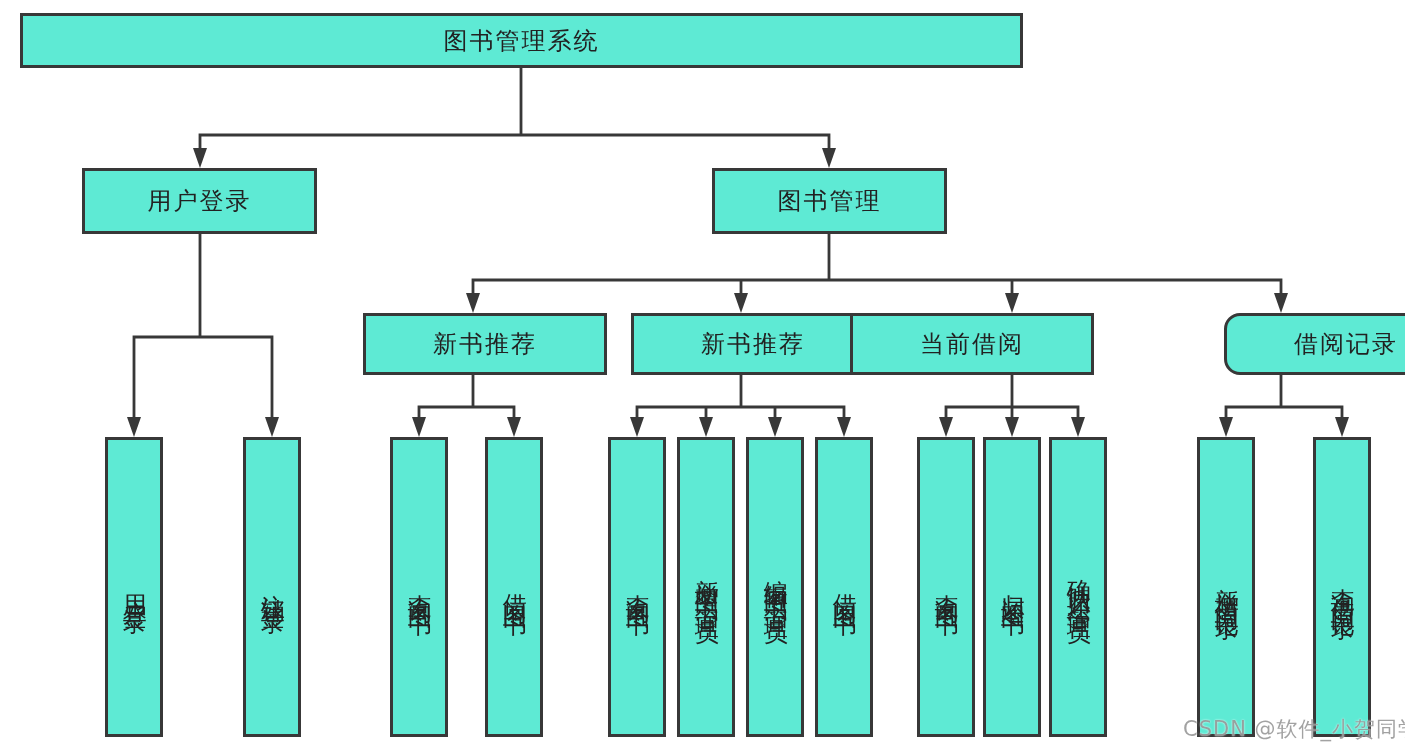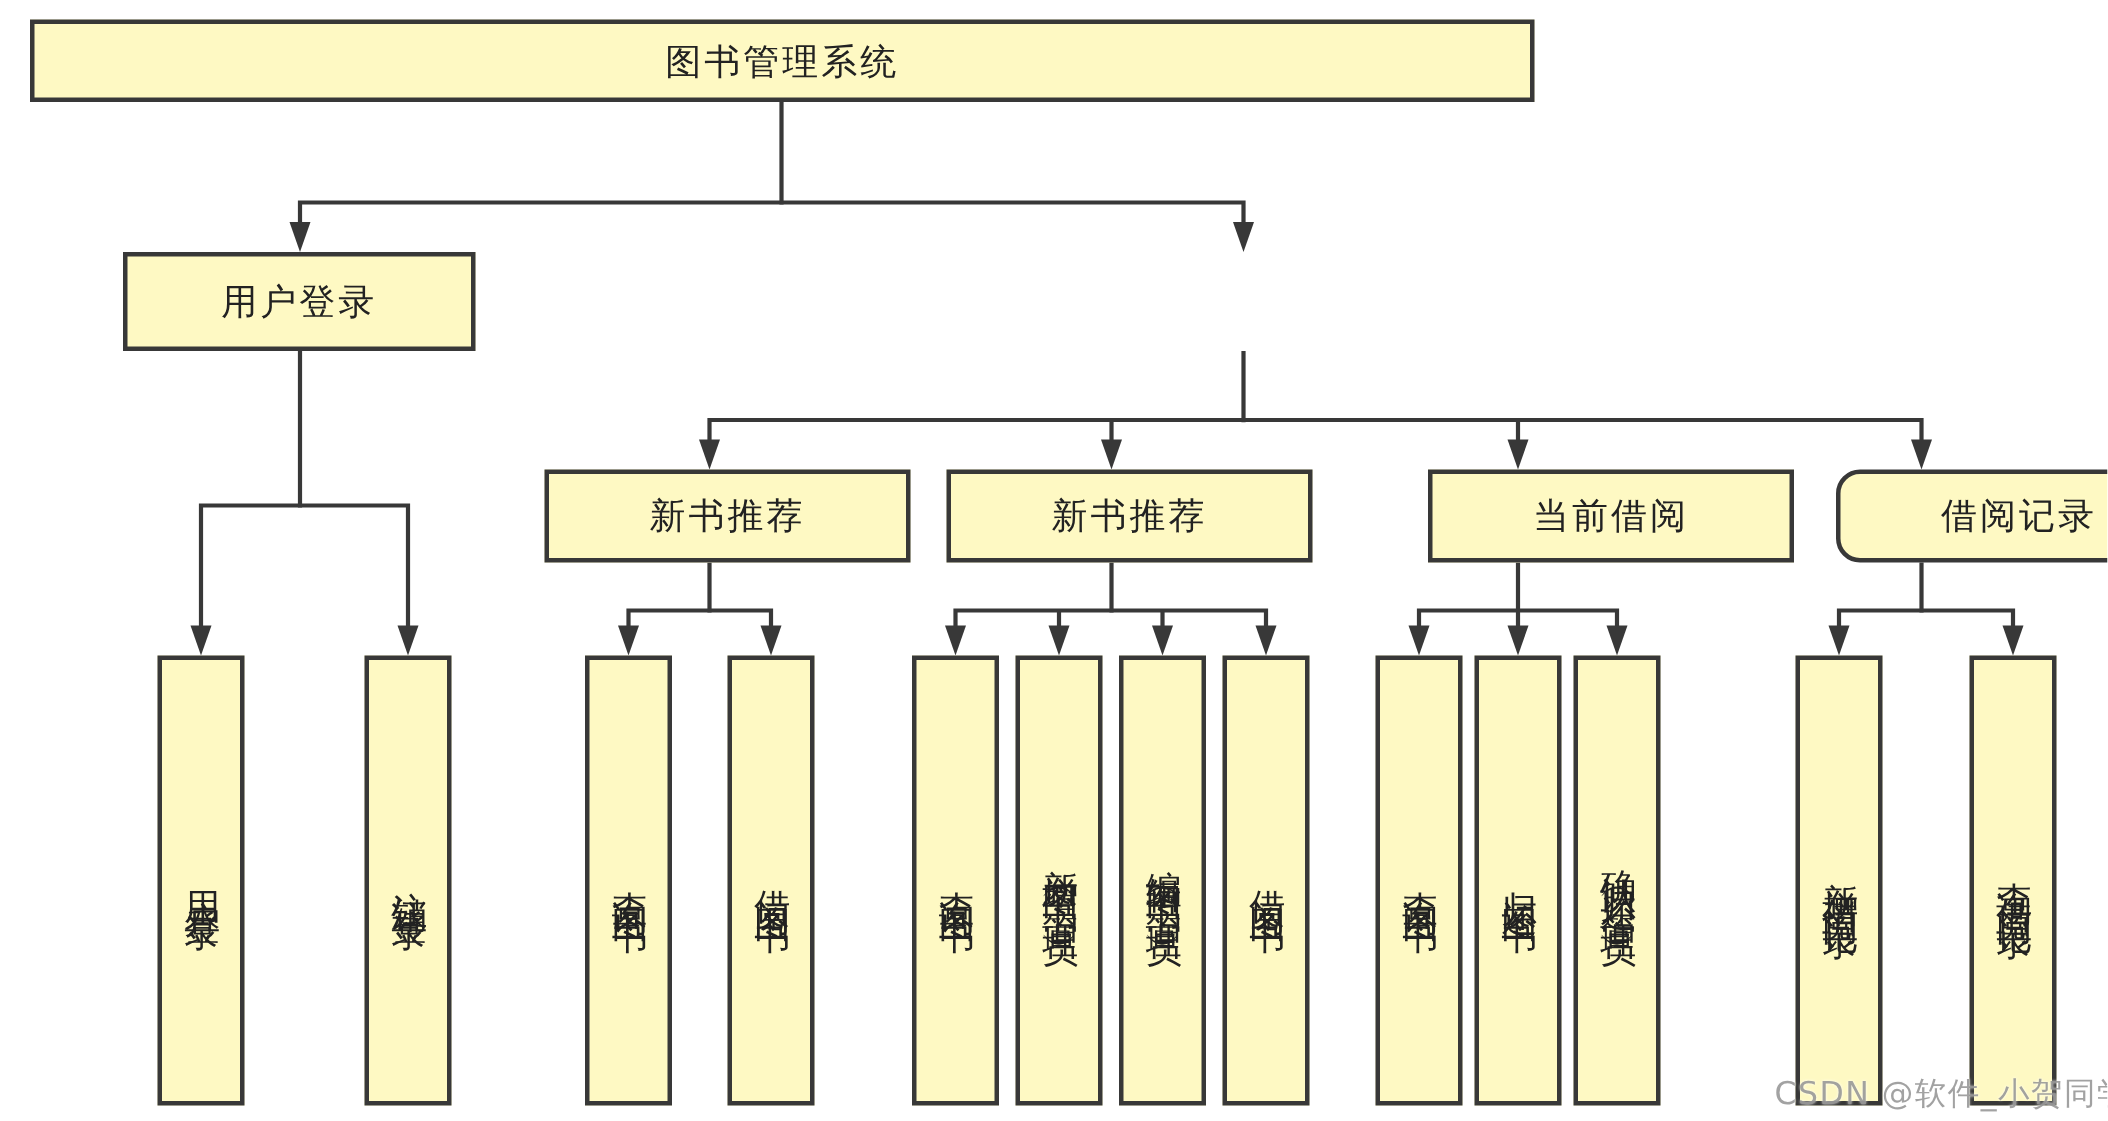--- a/index.html
+++ b/index.html
@@ -7,21 +7,21 @@
     position:relative;
     width:1405px;height:747px;
     background:#ffffff;
     font-family:"DejaVu Sans",sans-serif;
     overflow:hidden;
   }
   #wires{position:absolute;left:0;top:0;z-index:1;}
   .box{
     position:absolute;
     box-sizing:border-box;
-    background:#fef9c3;
+    background:#5eead4;
     border:3px solid #383838;
     display:flex;align-items:center;justify-content:center;
     color:#222222;
     z-index:2;
   }
   .box-h{
     font-size:24px;
     letter-spacing:2px;
     white-space:nowrap;
   }
@@ -34,21 +34,21 @@
     color:#222222;
     line-height:1.15;
   }
   
   #node-root{left:20px;top:13px;width:1003px;height:55px;}
   #node-user-login{left:82px;top:168px;width:235px;height:66px;}
   #node-book-management{left:712px;top:168px;width:235px;height:66px;}
   .lvl2{top:313px;width:244px;height:62px;}
   #node-new-book-recommend{left:363px;}
   #node-book-borrowing{left:631px;}
-  #node-current-borrowing{left:952px;}
+  #node-current-borrowing{left:850px;}
   #node-borrowing-records{left:1224px;border-radius:16px;}
   #leaf-user-login{left:105px;}
   #leaf-logout{left:243px;}
   #leaf-rec-query-books{left:390px;}
   #leaf-rec-borrow-books{left:485px;}
   #leaf-bb-query-books{left:608px;}
   #leaf-bb-add-books{left:677px;}
   #leaf-bb-edit-books{left:746px;}
   #leaf-bb-borrow-books{left:815px;}
   #leaf-cb-query-books{left:917px;}
@@ -109,20 +109,21 @@
       <polygon points="1005,417 1019,417 1012,437"></polygon>
       <polygon points="1071,417 1085,417 1078,437"></polygon>
       <polygon points="1219,417 1233,417 1226,437"></polygon>
       <polygon points="1335,417 1349,417 1342,437"></polygon>
     </g>
   </svg>
 
   <div id="node-root" class="box box-h">图书管理系统</div>
 
   <div id="node-user-login" class="box box-h">用户登录</div>
+  <div id="node-book-management" class="box box-h">图书管理</div>
 
   <div id="node-new-book-recommend" class="box box-h lvl2">新书推荐</div>
   <div id="node-book-borrowing" class="box box-h lvl2">新书推荐</div>
   <div id="node-current-borrowing" class="box box-h lvl2">当前借阅</div>
   <div id="node-borrowing-records" class="box box-h lvl2">借阅记录</div>
 
   <div id="leaf-user-login" class="box leaf">
     <span class="vtext">用户登录</span>
   </div>
   <div id="leaf-logout" class="box leaf">

